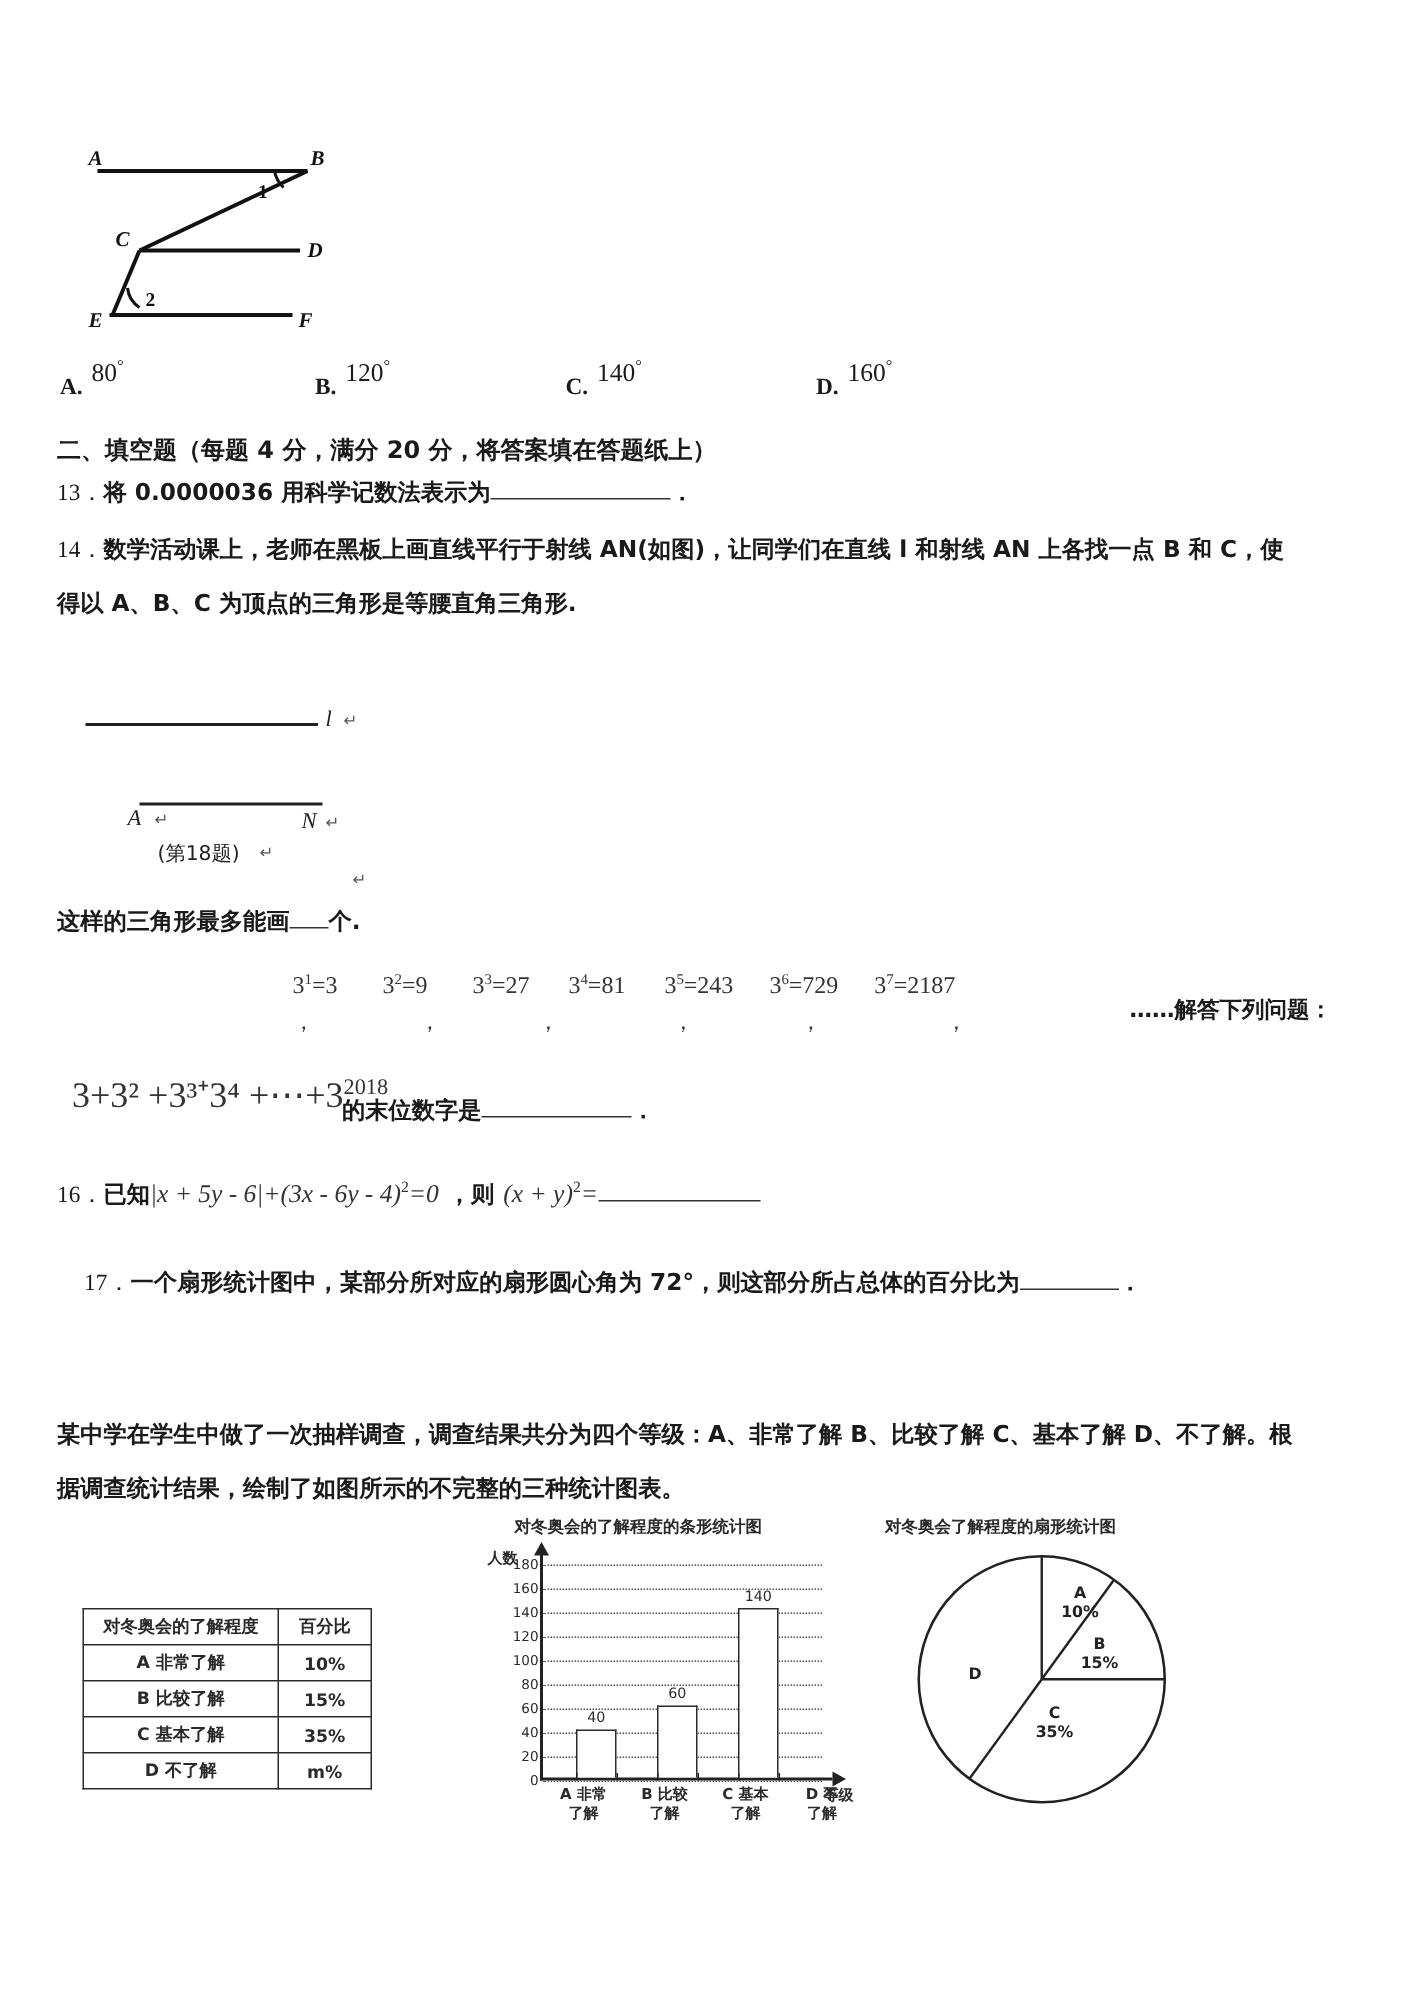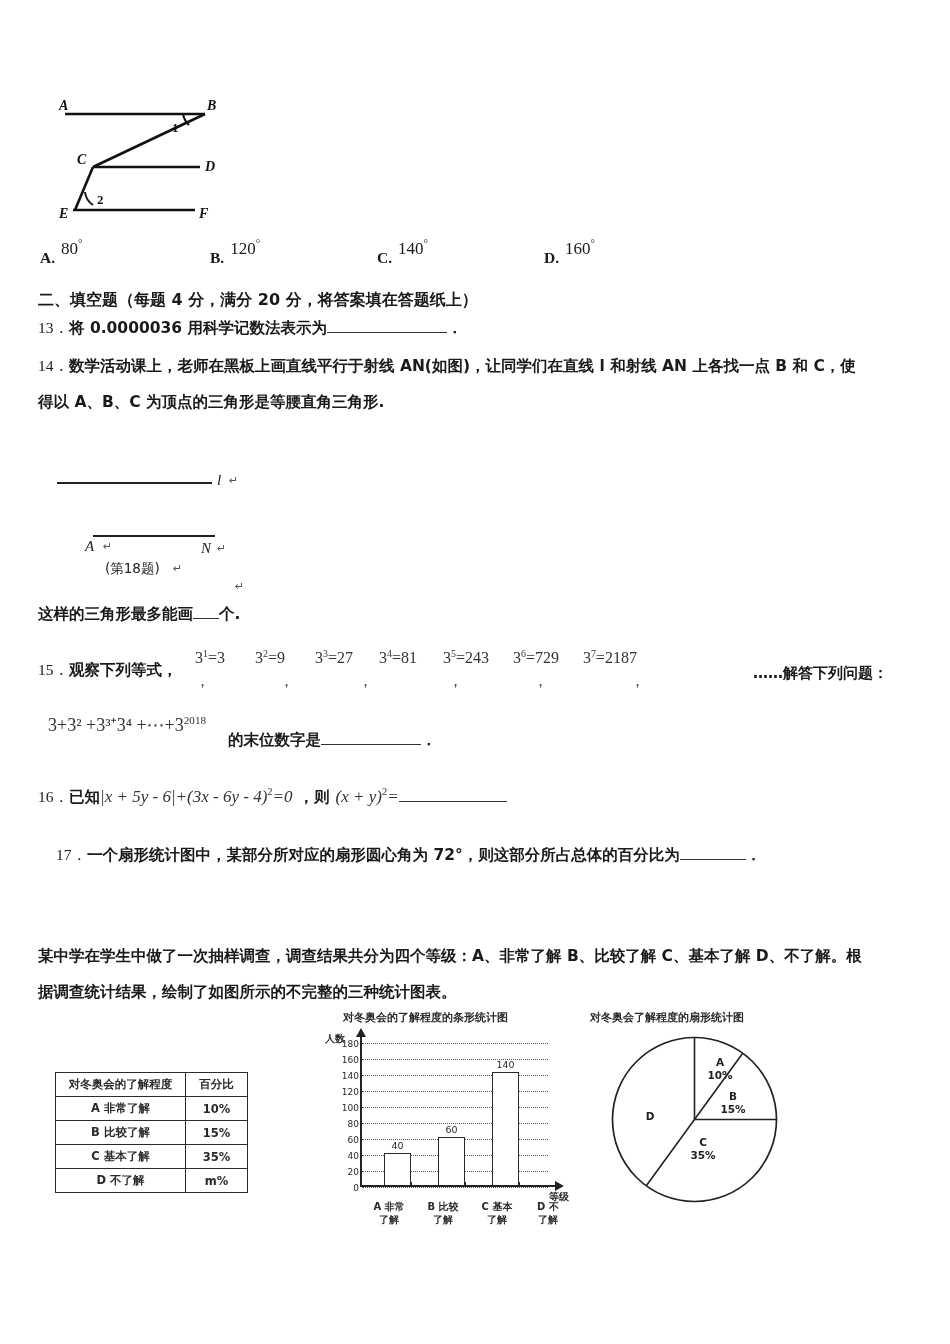--- a/index.html
+++ b/index.html
@@ -112,21 +112,21 @@
   .bar {
     position: absolute; bottom: 1.6px; width: 27px;
     border: 1.5px solid #2b2b2b; border-bottom: none; background: #fff;
   }
   .bar-val {
     position: absolute; top: -14px; left: 50%; transform: translateX(-50%);
     font-family: "DejaVu Sans", sans-serif; font-size: 9.5px; color: #2a2a2a;
   }
   .xtick { position: absolute; bottom: 0; width: 1.4px; height: 5px; background: #222; }
   .xcat {
-    position: absolute; top: 200px; width: 54px; text-align: center;
+    position: absolute; top: 190px; width: 54px; text-align: center;
     font-family: "DejaVu Sans", sans-serif; font-size: 10px; font-weight: 600;
     color: #2a2a2a; line-height: 1.3;
   }
   .xaxis-name {
     position: absolute; top: 190px; left: 224px;
     font-family: "DejaVu Sans", sans-serif; font-size: 10px; font-weight: 600; color: #2a2a2a;
   }
 
   
   .piechart { position: absolute; left: 585px; top: 0; width: 250px; height: 240px; }
@@ -206,23 +206,20 @@
 
     <div class="fig-cap" style="left:60px; top:98px;">(第18题)</div>
     <span class="pilcrow" style="position:absolute; left:128px; top:100px;">↵</span>
     <span class="pilcrow" style="position:absolute; left:190px; top:118px;">↵</span>
   </div>
 
   <div class="qtext" style="left:38px; top:604px;">
     <span class="cn">这样的三角形最多能画</span><span class="blank" style="width:26px;"></span><span class="cn">个.</span>
   </div>
 
-  <div class="qtext" style="left:38px; top:660px; width:900px;">
-    <span class="num">15．</span><span class="cn">观察下列等式，</span>
-  </div>
   <div style="position:absolute; left:195px; top:648px; width:720px;">
     <span class="math"><span class="mserif">3</span><sup class="sm">1</sup><span class="mserif">=3</span></span>
     <span style="display:inline-block;width:22px;"></span>
     <span class="math"><span class="mserif">3</span><sup class="sm">2</sup><span class="mserif">=9</span></span>
     <span style="display:inline-block;width:22px;"></span>
     <span class="math"><span class="mserif">3</span><sup class="sm">3</sup><span class="mserif">=27</span></span>
     <span style="display:inline-block;width:18px;"></span>
     <span class="math"><span class="mserif">3</span><sup class="sm">4</sup><span class="mserif">=81</span></span>
     <span style="display:inline-block;width:18px;"></span>
     <span class="math"><span class="mserif">3</span><sup class="sm">5</sup><span class="mserif">=243</span></span>
@@ -230,21 +227,21 @@
     <span class="math"><span class="mserif">3</span><sup class="sm">6</sup><span class="mserif">=729</span></span>
     <span style="display:inline-block;width:16px;"></span>
     <span class="math"><span class="mserif">3</span><sup class="sm">7</sup><span class="mserif">=2187</span></span>
   </div>
   <div style="position:absolute; left:195px; top:672px; width:720px; font-size:15px; color:#333;">
     <span style="display:inline-block;width:84px;">，</span><span style="display:inline-block;width:79px;">，</span><span style="display:inline-block;width:90px;">，</span><span style="display:inline-block;width:85px;">，</span><span style="display:inline-block;width:97px;">，</span><span style="display:inline-block;width:99px;">，</span>
   </div>
   <div class="cn" style="position:absolute; left:753px; top:664px; font-size:15px;">……解答下列问题：</div>
 
   <div style="position:absolute; left:48px; top:712px;">
-    <span class="math" style="font-size:18px;margin-top:40px;"><span class="mserif">3+3² +3³⁺3⁴ +⋯+3</span><sup class="sm">2018</sup></span>
+    <span class="math" style="font-size:24px;margin-top:40px;"><span class="mserif">3+3² +3³⁺3⁴ +⋯+3</span><sup class="sm">2018</sup></span>
   </div>
   <div style="position:absolute; left:228px; top:730px;">
     <span class="cn" style="font-size:15.5px;">的末位数字是</span><span class="blank" style="width:100px;"></span><span class="cn" style="font-size:15.5px;">．</span>
   </div>
 
   <div class="qtext" style="left:38px; top:786px;">
     <span class="num">16．</span><span class="cn">已知</span><span class="math" style="font-size:17px;">|x + 5y - 6|</span><span class="math op" style="font-size:17px;">+</span><span class="math" style="font-size:17px;"><span>(3x - 6y - 4)</span><sup class="sm">2</sup></span><span class="math op" style="font-size:17px;">=0</span><span class="cn" style="margin:0 6px;">，则</span><span class="math" style="font-size:17px;"><span>(x + y)</span><sup class="sm">2</sup></span><span class="math op" style="font-size:17px;">=</span><span class="blank" style="width:108px;"></span>
   </div>
 
   <div class="qtext" style="left:38px; top:845px;margin-left:18px;">

